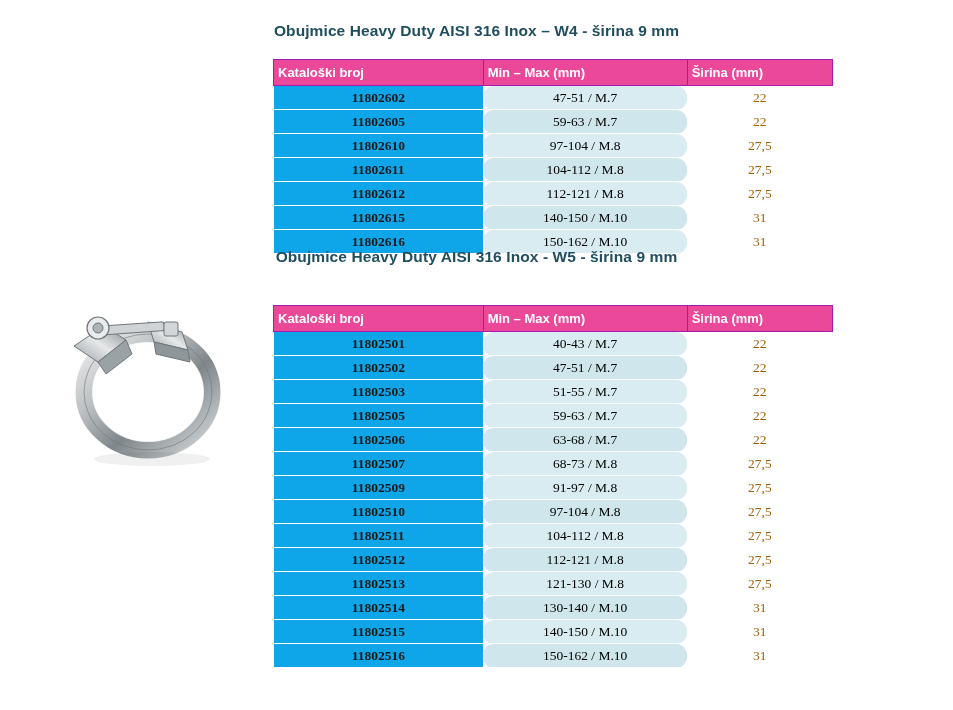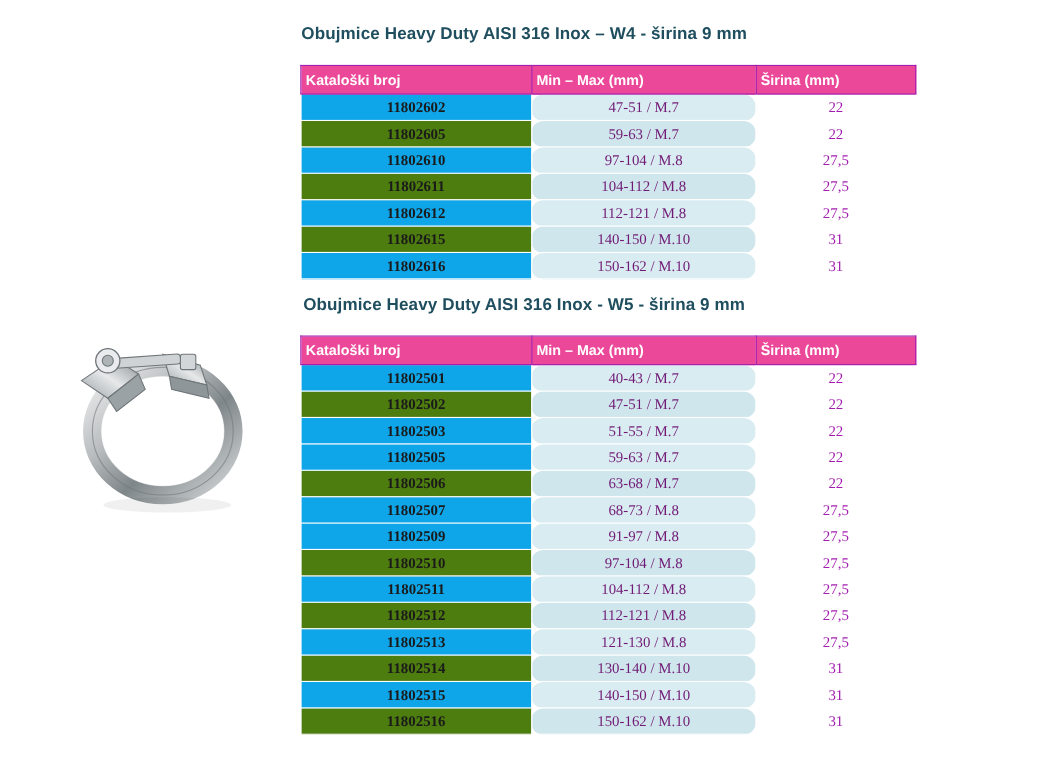--- a/index.html
+++ b/index.html
@@ -27,21 +27,21 @@
     position: absolute;
     width: 100%;
     text-align: center;
     font-family: "Liberation Sans", sans-serif;
     font-weight: bold;
     font-size: 15.5px;
     color: #1f4e5f;
     letter-spacing: 0.1px;
   }
   .title-1 { top: 22px; left: 0; }
-  .title-2 { top: 269px; left: 0; }
+  .title-2 { top: 248px; left: 0; }
 
   
   .tbl-wrap {
     position: absolute;
   }
   .tbl-1 { left: 273px; top: 59px; width: 560px; }
   .tbl-2 { left: 273px; top: 305px; width: 560px; }
 
   table {
     border-collapse: collapse;
@@ -67,28 +67,28 @@
     padding: 0 4px;
     white-space: nowrap;
   }
   td.col-cat {
     font-weight: bold;
     background: #0ea5e9;
     color: #1a1a1a;
   }
   td.col-mm {
     background: #d9ecf1;
-    color: #701a75;
+    color: #000000;
     border-radius: 11px;
   }
   td.col-w {
     background: #ffffff;
-    color: #a21caf;
-  }
-  tr.alt td.col-cat { background: #4d7c0f; }
+    color: #a16207;
+  }
+  tr.alt td.col-cat { background: #0ea5e9; }
   tr.alt td.col-mm { background: #cfe6ec; }
 
   col.c1 { width: 37.5%; }
   col.c2 { width: 36.5%; }
   col.c3 { width: 26%; }
 
   
   .photo {
     position: absolute;
     left: 52px;

